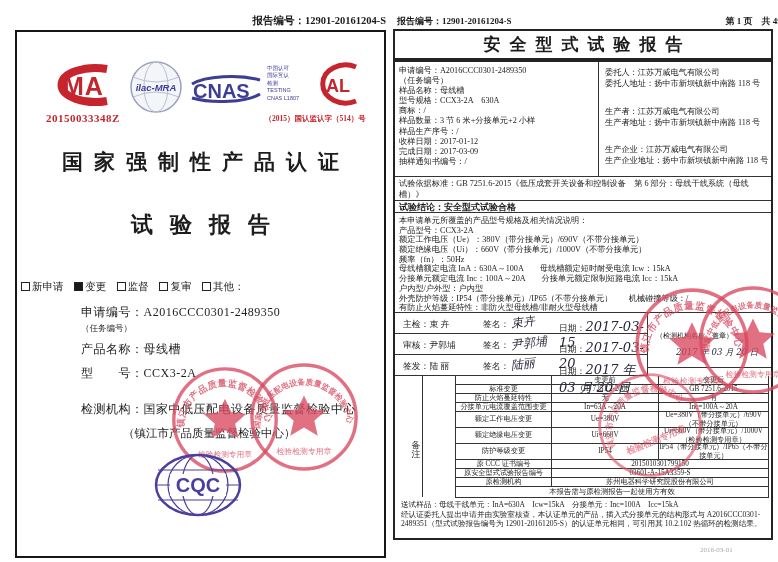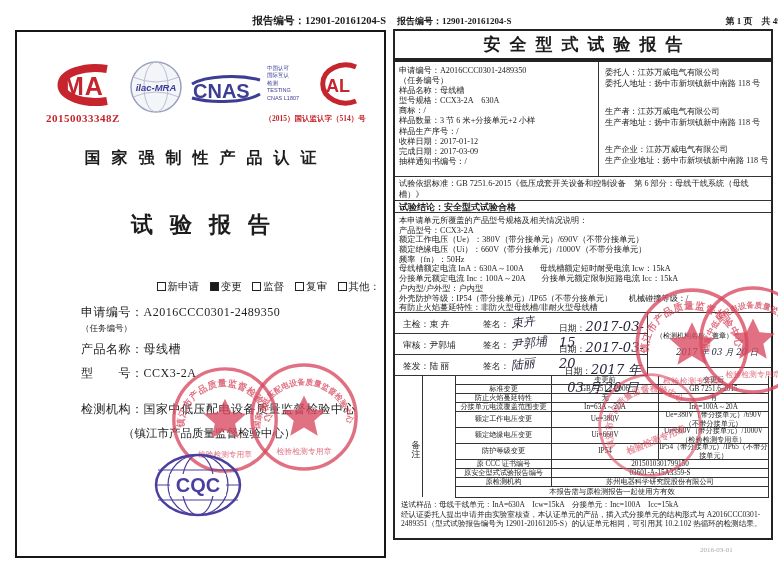--- a/index.html
+++ b/index.html
@@ -8,23 +8,23 @@
   .abs { position:absolute; }
   .pre { white-space:pre-line; }
   .hw { font-family:"DejaVu Serif",serif; font-style:italic; color:#26263c; }
 
   
   #l-reportno { left:170px; top:14px; width:216px; text-align:right; font-size:10.5px; font-weight:bold; }
   #page-left { left:15px; top:30px; width:371px; height:528px; border:2px solid #161616; background:#fff; }
   #l-cma-num { left:8px; top:80px; width:116px; text-align:center; color:#c6252e; font-weight:bold; font-size:11px; letter-spacing:.5px; }
   #l-cnas-side { left:250px; top:33px; font-size:5.5px; line-height:1.35; color:#3d3d94; font-family:"Liberation Sans",sans-serif; }
   #l-cal-cap { left:228px; top:82px; width:140px; text-align:center; font-size:7.5px; color:#c6252e; font-weight:bold; }
-  #l-title1 { left:0; top:116px; width:100%; text-align:center; font-size:16px; font-weight:bold; letter-spacing:11px; padding-left:11px; }
+  #l-title1 { left:0; top:116px; width:100%; text-align:center; font-size:21px; font-weight:bold; letter-spacing:11px; padding-left:11px; }
   #l-title2 { left:0; top:178px; width:100%; text-align:center; font-size:22px; font-weight:600; letter-spacing:17px; padding-left:17px; }
-  #l-checks { left:0; top:248px; width:100%; text-align:right; font-size:10.5px; }
+  #l-checks { left:0; top:248px; width:100%; text-align:left; font-size:10.5px; }
   .cbitem { margin:0 4px; white-space:nowrap; }
   .cb { display:inline-block; width:9px; height:9px; border:1.5px solid #222; vertical-align:-1px; margin-right:2px; background:#fff; }
   .cb.filled { background:#1a1a1a; }
   .lfield { left:64px; font-size:12px; letter-spacing:.5px; }
   #l-tasknote { left:64px; top:291px; font-size:8.5px; }
   #l-agency-sub { left:106px; top:394px; font-size:11.5px; }
   .stamp { opacity:.78; pointer-events:none; }
 
   
   #r-reportno { left:397px; top:15px; font-size:9px; font-weight:bold; }
@@ -37,21 +37,21 @@
   #info-left { position:absolute; left:0; top:0; width:203px; padding:3px 0 0 4px; }
   #info-left div { height:10.1px; white-space:nowrap; overflow:hidden; }
   #info-div { position:absolute; left:203px; top:0; bottom:0; border-left:1px solid #333; }
   .igroup { position:absolute; left:210px; line-height:11px; white-space:pre-line; }
   #ig0 { top:5px; } #ig1 { top:44px; } #ig2 { top:82px; }
   #standard { top:115px; height:24px; padding:1px 4px; line-height:11px; }
   #conclusion { top:139px; height:12px; font-size:9px; font-weight:bold; padding-left:4px; }
   #coverage { top:151px; height:100px; padding:2px 0 0 4px; }
   #coverage div { height:9.7px; white-space:nowrap; overflow:hidden; }
   .sigrow { position:absolute; left:0; width:253px; height:21px; border-bottom:1px solid #333; border-right:1px solid #333; }
-  #sig0 { top:251px; } #sig1 { top:272px; } #sig2 { top:293px;text-align:center; }
+  #sig0 { top:251px; } #sig1 { top:272px; } #sig2 { top:293px; }
   .sigrole { position:absolute; left:8px; top:6px; font-size:8.8px; }
   .siglab  { position:absolute; left:88px; top:6px; font-size:8.8px; }
   .signame { position:absolute; left:116px; top:1px; font-size:12px; transform:rotate(-7deg); }
   .sigdate { position:absolute; left:164px; top:6px; font-size:8.8px; }
   .sigdval { font-size:13px; }
   #sig-right { position:absolute; left:253px; top:243px; right:0; height:63px; border-bottom:1px solid #333; }
   #stamp-note { position:absolute; left:8px; top:26px; font-size:7px; }
   #stamp-date { position:absolute; left:28px; top:42px; font-size:8.5px; }
   #remark { position:absolute; top:314px; left:0; right:0; bottom:0; }
   #remark-label { position:absolute; left:0; top:0; width:28px; height:121px; border-right:1px solid #333;

